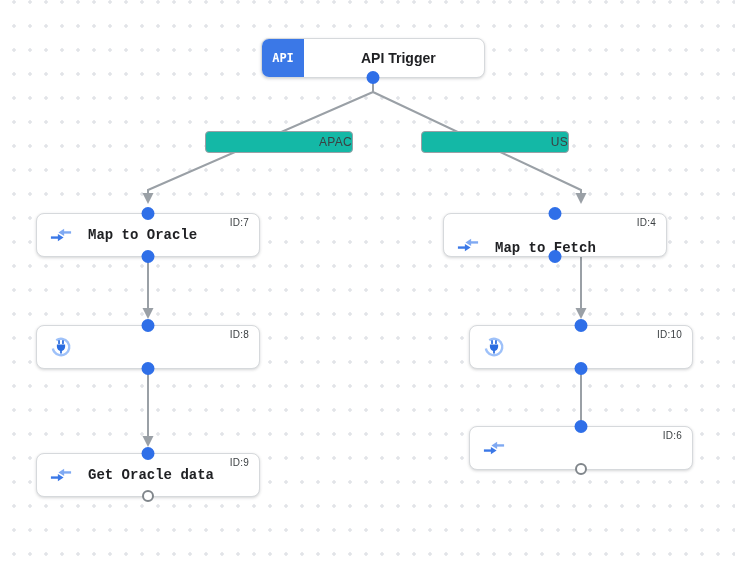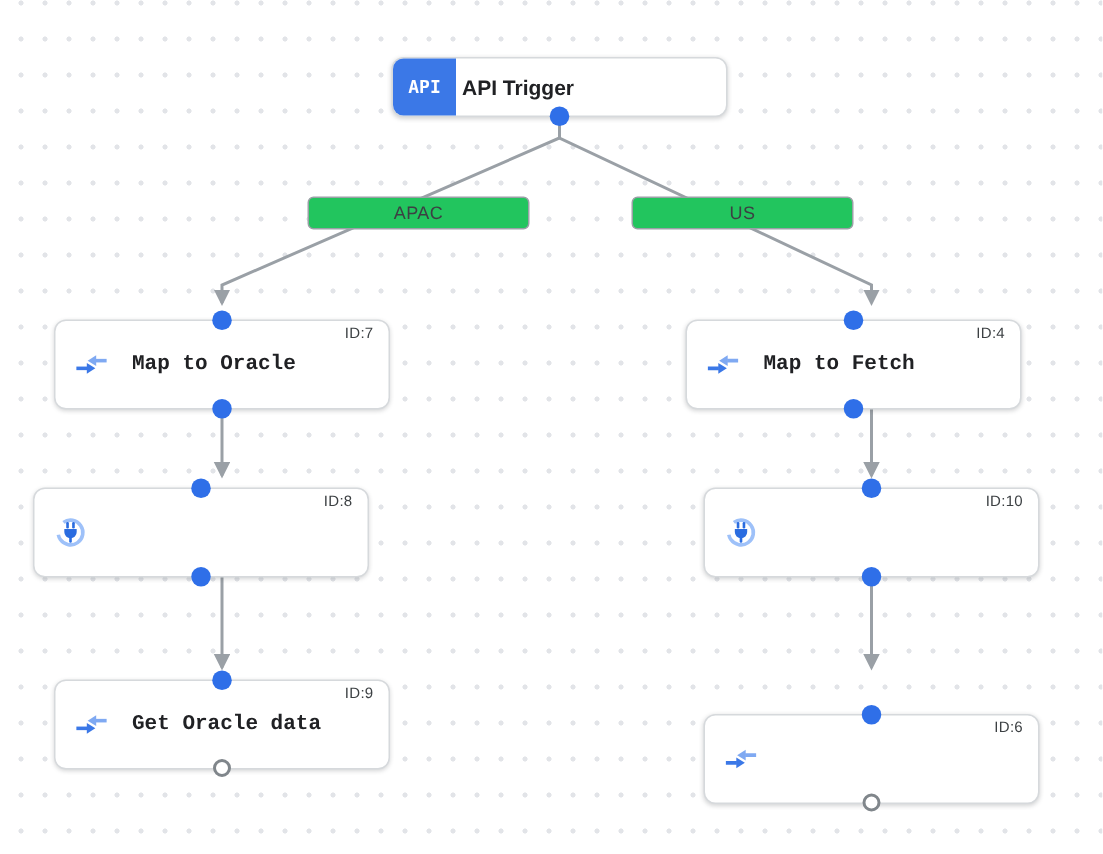--- a/index.html
+++ b/index.html
@@ -12,44 +12,44 @@
   }
   .canvas{
     position:absolute;inset:0;
     background-image:radial-gradient(circle,#e2e4e8 1.5px,transparent 1.9px);
     background-size:16px 24px;
     background-position:6px 14px;
   }
   svg.edges{position:absolute;left:0;top:0;z-index:1;pointer-events:none;}
   .node{
     position:absolute;z-index:2;
-    width:224px;height:60px;
+    width:224px;height:44px;
     background:#fff;
     border:1px solid #d6d9dc;
     border-radius:8px;
     box-shadow:0 1px 3px rgba(60,64,67,.22);
     display:flex;align-items:center;
     box-sizing:border-box;
   }
-  .node.trigger{height:40px;padding:0;overflow:visible;}
+  .node.trigger{height:40px;padding:0;overflow:visible;gap:33px;}
   .api-badge{
     width:42px;height:100%;
     background:var(--accent-blue,#3b78e7);
     border-radius:7px 0 0 7px;
     color:#fff;
     font-family:"DejaVu Sans Mono","Liberation Mono",monospace;
     font-weight:bold;font-size:12px;
     display:flex;align-items:center;justify-content:center;
     flex:0 0 auto;
   }
   .node-label{
     font-size:14px;font-weight:bold;color:#202124;
     margin-left:14px;white-space:nowrap;
   }
-  .trigger .node-label{margin-left:4px;}
+  .trigger .node-label{margin-left:24px;}
   .node-id{
     position:absolute;top:3px;right:10px;
     font-size:10px;color:#3c4043;letter-spacing:.2px;
   }
   .node-icon{
     margin-left:13px;flex:0 0 auto;width:22px;height:22px;
     display:flex;align-items:center;justify-content:center;
   }
   .node-icon + .node-label{margin-left:16px;font-family:Liberation Mono, monospace;}
   .port{
@@ -61,23 +61,23 @@
   .port-top{top:-7px;}
   .port-bottom{bottom:-7px;}
   .port-end{
     background:#fff;border:2px solid #80868b;
     width:12px;height:12px;box-sizing:border-box;
     bottom:-6px;
   }
   .edge-label{
     position:absolute;z-index:3;
     width:148px;height:22px;
-    background:#22c55e;border:1px solid #9aa0a6;border-radius:4px;
+    background:#14b8a6;border:1px solid #9aa0a6;border-radius:4px;
     box-sizing:border-box;
-    display:flex;align-items:center;justify-content:center;
+    display:flex;align-items:center;justify-content:flex-end;
     font-size:12px;color:#3c4043;letter-spacing:.3px;
   }
 </style>
 </head>
 <body>
 
 <div class="canvas"></div>
 
 <svg class="edges" width="735" height="569">
   <defs>
@@ -118,21 +118,21 @@
       <path d="M1 14.8 H9" stroke="#3b78e7" stroke-width="2.6" fill="none"></path>
       <polygon points="8.6,10.9 14.8,14.8 8.6,18.7" fill="#3b78e7"></polygon>
       <path d="M23 9.2 H15" stroke="#7fa9f2" stroke-width="2.6" fill="none"></path>
       <polygon points="15.4,5.3 9.2,9.2 15.4,13.1" fill="#7fa9f2"></polygon>
     </svg>
   </span>
   <span class="node-label">Map to Oracle</span>
   <span class="port port-bottom"></span>
 </div>
 
-<div class="node" style="left:22px;top:325px;">
+<div class="node" style="left:36px;top:325px;">
   <span class="port port-top"></span>
   <span class="node-id">ID:8</span>
   <span class="node-icon">
     <svg viewBox="0 0 24 24" width="22" height="22">
       <circle cx="12" cy="12" r="9" fill="none" stroke="#9ec1f9" stroke-width="2.6" stroke-dasharray="46 10.5" transform="rotate(-125 12 12)"></circle>
       <g fill="#2a6ce0">
         <rect x="8.9" y="4.4" width="1.9" height="4.6" rx="0.9"></rect>
         <rect x="13.2" y="4.4" width="1.9" height="4.6" rx="0.9"></rect>
         <path d="M7.5 9.4 h9 v2.3 a4.5 4.5 0 0 1 -9 0 z"></path>
         <rect x="11.05" y="14.6" width="1.9" height="4.8" rx="0.9"></rect>
@@ -150,21 +150,21 @@
       <path d="M1 14.8 H9" stroke="#3b78e7" stroke-width="2.6" fill="none"></path>
       <polygon points="8.6,10.9 14.8,14.8 8.6,18.7" fill="#3b78e7"></polygon>
       <path d="M23 9.2 H15" stroke="#7fa9f2" stroke-width="2.6" fill="none"></path>
       <polygon points="15.4,5.3 9.2,9.2 15.4,13.1" fill="#7fa9f2"></polygon>
     </svg>
   </span>
   <span class="node-label">Get Oracle data</span>
   <span class="port port-bottom port-end"></span>
 </div>
 
-<div class="node" style="left:457px;top:213px;">
+<div class="node" style="left:443px;top:213px;align-items:flex-end;">
   <span class="port port-top"></span>
   <span class="node-id">ID:4</span>
   <span class="node-icon">
     <svg viewBox="0 0 24 24" width="22" height="22">
       <path d="M1 14.8 H9" stroke="#3b78e7" stroke-width="2.6" fill="none"></path>
       <polygon points="8.6,10.9 14.8,14.8 8.6,18.7" fill="#3b78e7"></polygon>
       <path d="M23 9.2 H15" stroke="#7fa9f2" stroke-width="2.6" fill="none"></path>
       <polygon points="15.4,5.3 9.2,9.2 15.4,13.1" fill="#7fa9f2"></polygon>
     </svg>
   </span>
@@ -182,21 +182,21 @@
         <rect x="8.9" y="4.4" width="1.9" height="4.6" rx="0.9"></rect>
         <rect x="13.2" y="4.4" width="1.9" height="4.6" rx="0.9"></rect>
         <path d="M7.5 9.4 h9 v2.3 a4.5 4.5 0 0 1 -9 0 z"></path>
         <rect x="11.05" y="14.6" width="1.9" height="4.8" rx="0.9"></rect>
       </g>
     </svg>
   </span>
   <span class="port port-bottom"></span>
 </div>
 
-<div class="node" style="left:469px;top:476px;justify-content:space-between;">
+<div class="node" style="left:469px;top:426px;justify-content:space-between;">
   <span class="port port-top"></span>
   <span class="node-id">ID:6</span>
   <span class="node-icon">
     <svg viewBox="0 0 24 24" width="22" height="22">
       <path d="M1 14.8 H9" stroke="#3b78e7" stroke-width="2.6" fill="none"></path>
       <polygon points="8.6,10.9 14.8,14.8 8.6,18.7" fill="#3b78e7"></polygon>
       <path d="M23 9.2 H15" stroke="#7fa9f2" stroke-width="2.6" fill="none"></path>
       <polygon points="15.4,5.3 9.2,9.2 15.4,13.1" fill="#7fa9f2"></polygon>
     </svg>
   </span>

